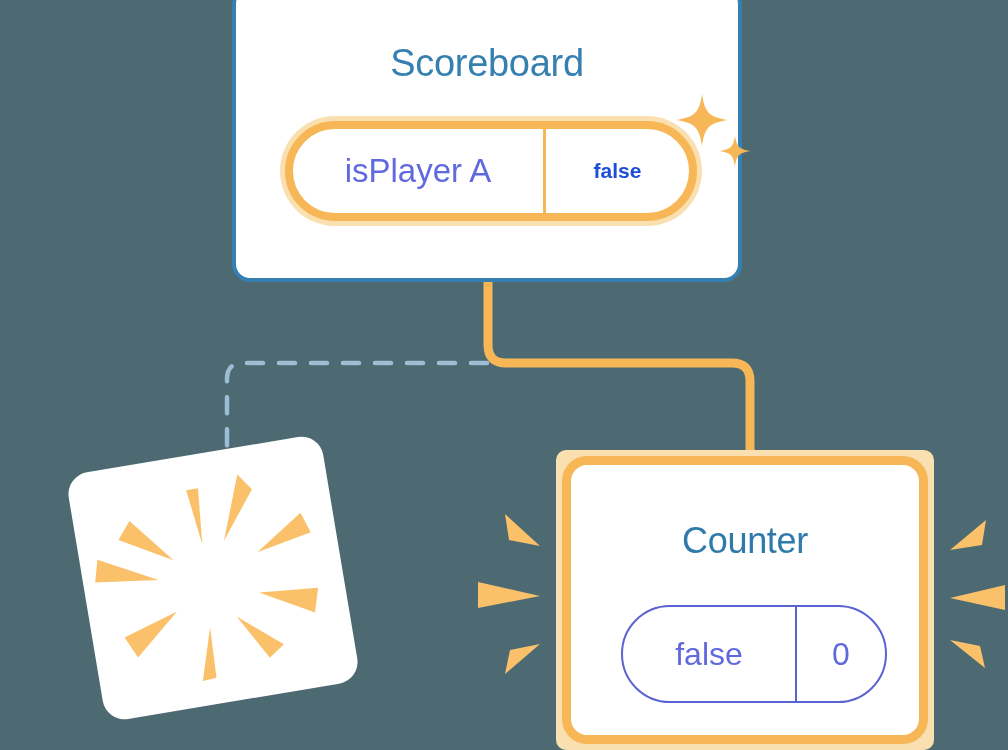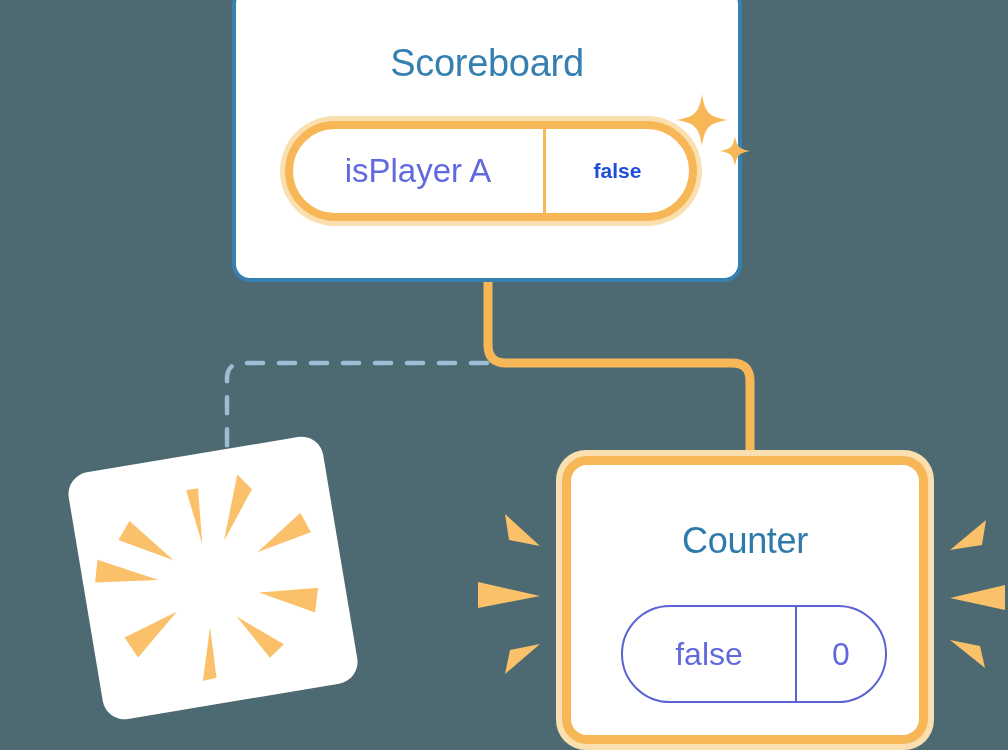--- a/index.html
+++ b/index.html
@@ -101,21 +101,21 @@
     pointer-events: none;
   }
   
   #counter-card {
     position: absolute;
     left: 556px;
     top: 450px;
     width: 378px;
     height: 300px;
     background: #fadfb0;
-    border-radius: 30px;
+    border-radius: 10px;
     box-sizing: border-box;
     padding: 6px;
     z-index: 6;
   }
   #counter-card-inner {
     width: 100%;
     height: 100%;
     background: #ffffff;
     border: 9px solid #f7b757;
     border-radius: 25px;

